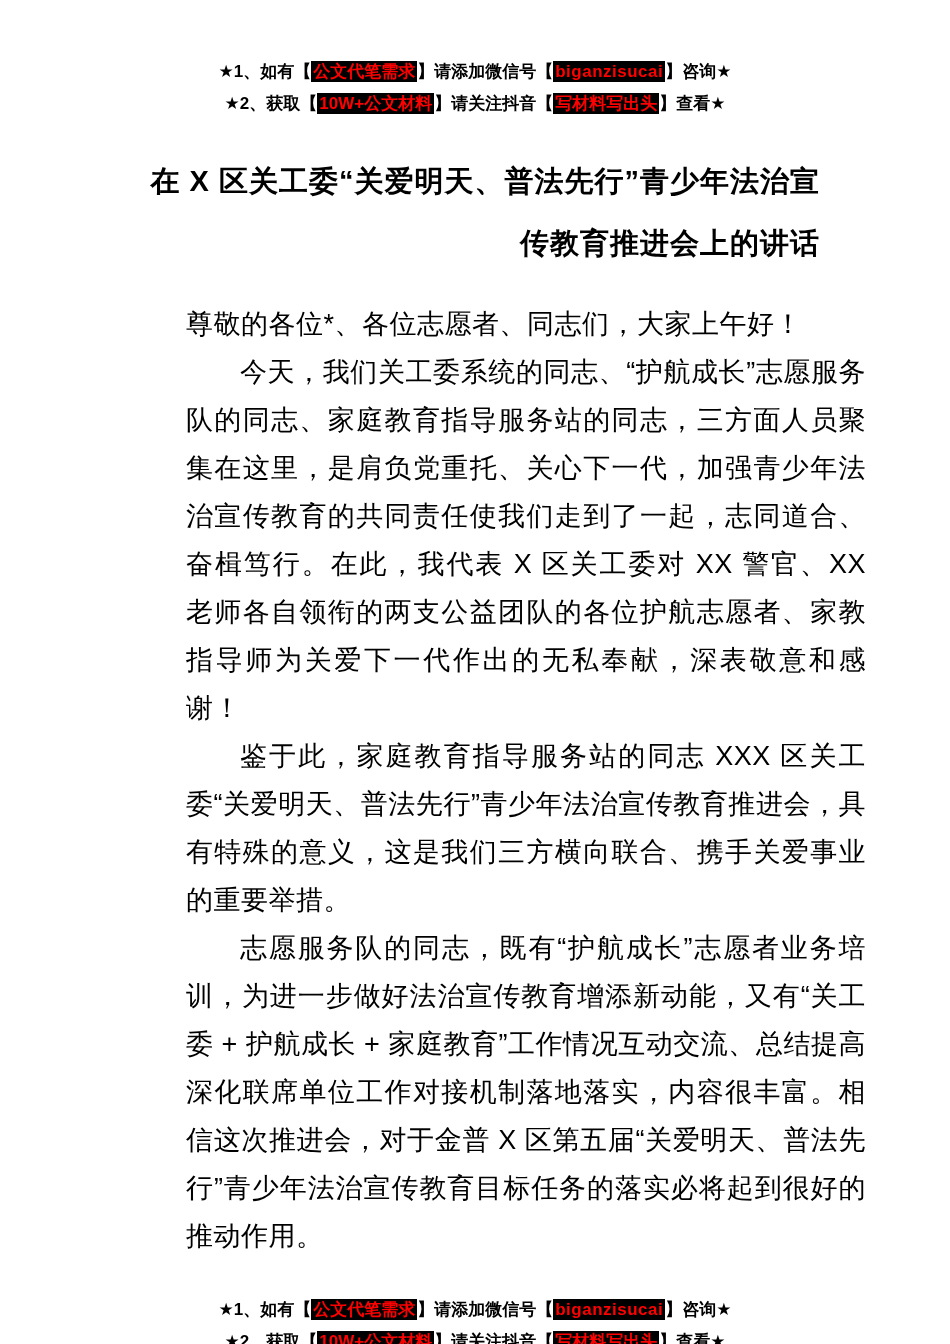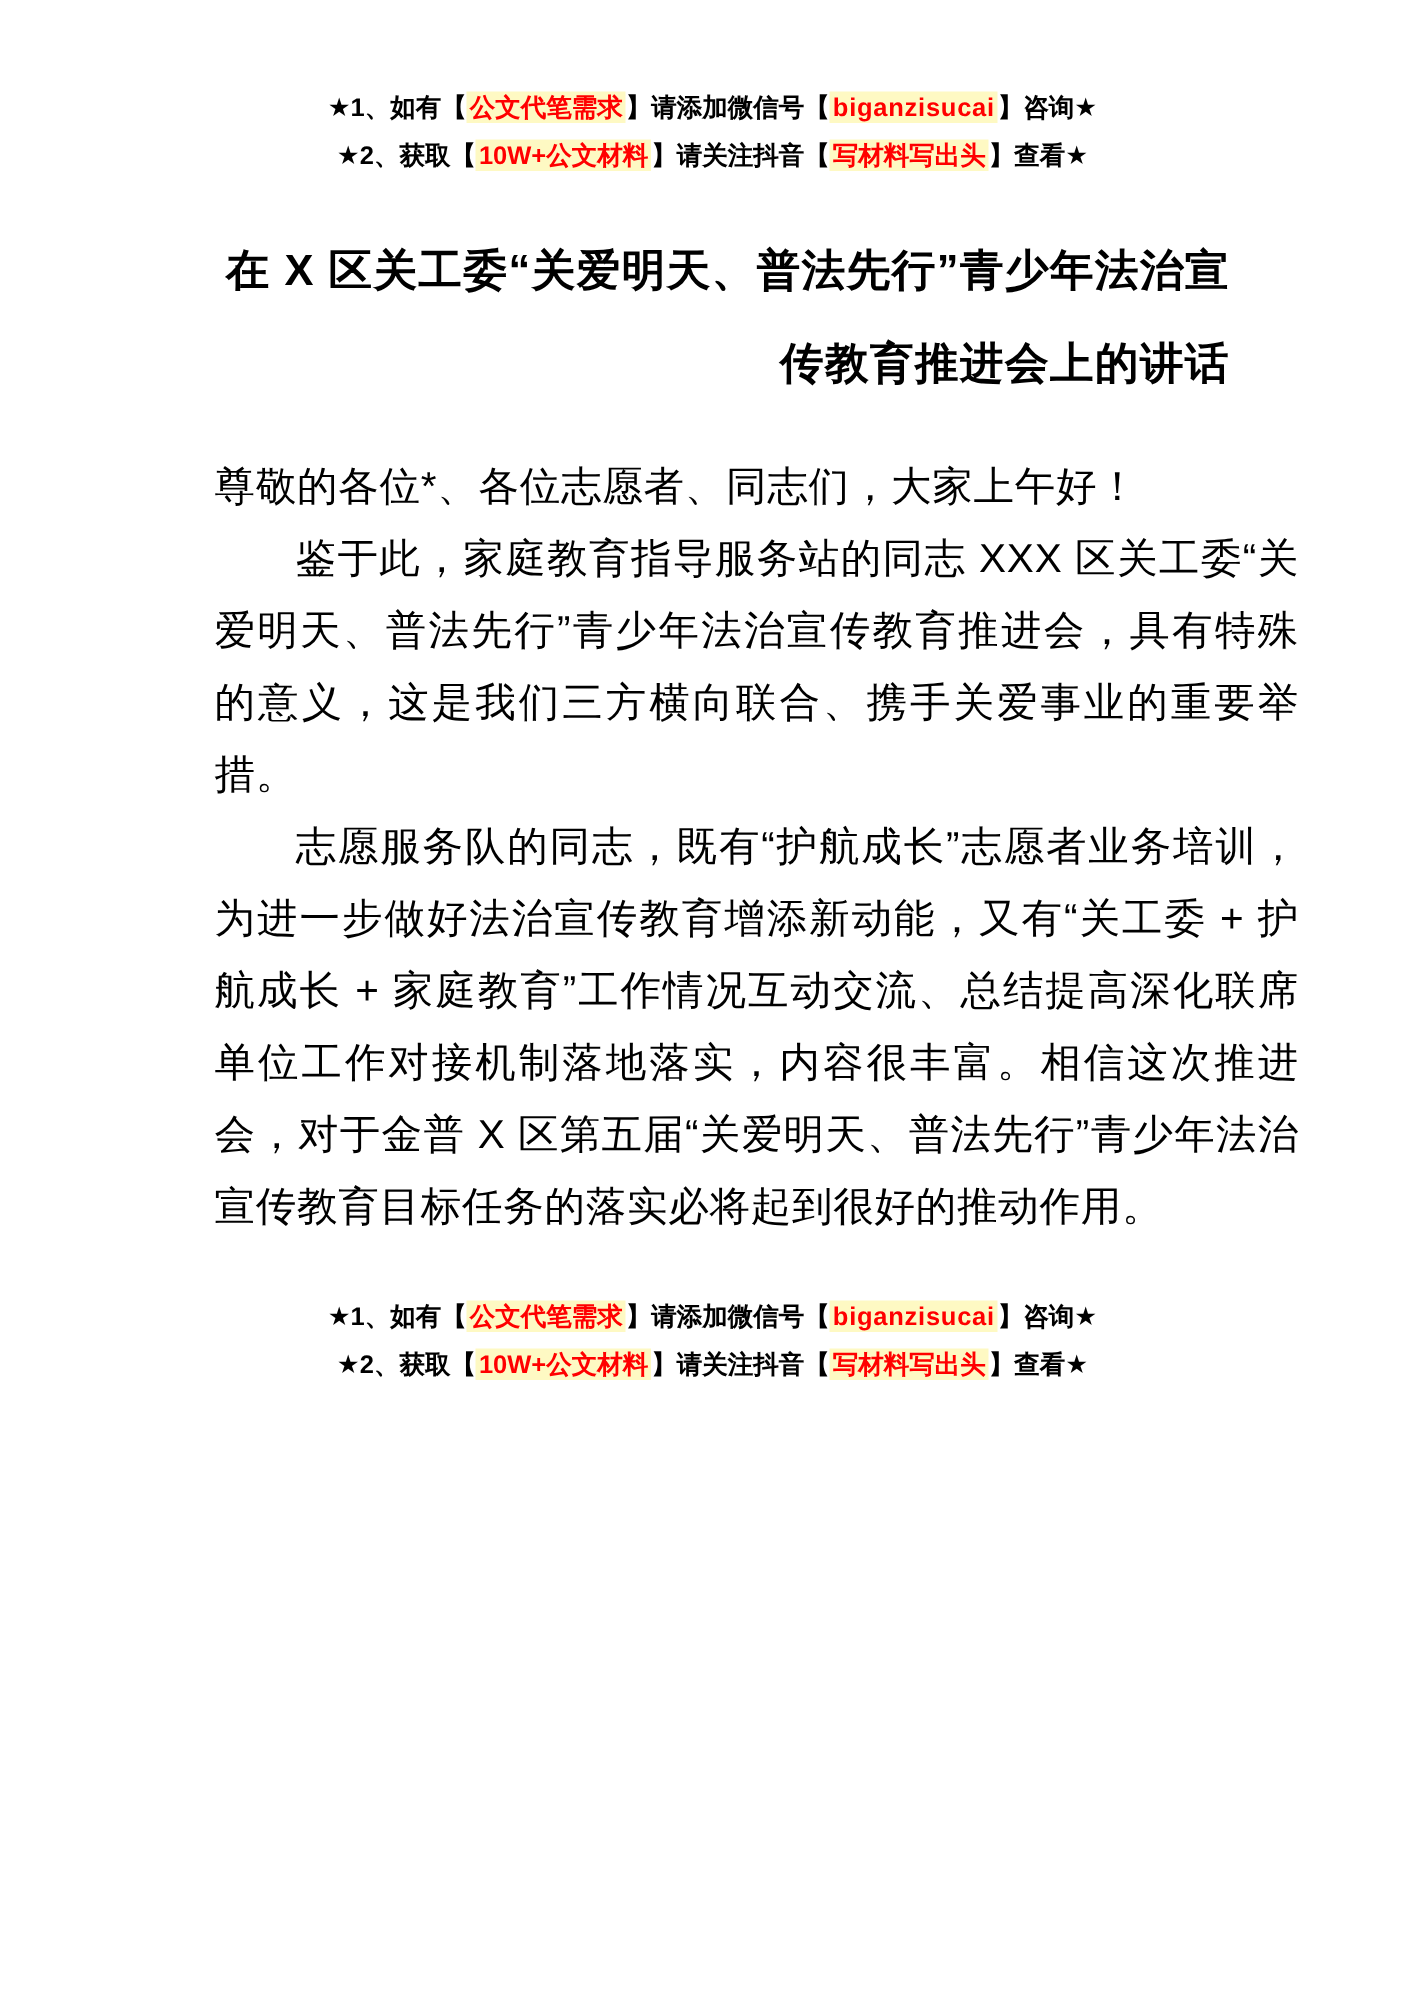--- a/index.html
+++ b/index.html
@@ -21,21 +21,21 @@
     font-weight: 700;
     line-height: 32px;
     white-space: nowrap;
   }
   .notice-header { padding-top: 56px; }
   .notice-footer { margin-top: 34px; }
   .notice-line { display: block; }
   .notice .seg { display: inline; }
   .notice .hl {
     color: #ff0000;
-    background: #fef9c3;
+    background: #000000;
     padding: 1px 2px;
   }
   .notice .u {
     text-underline-offset: 3px;
     text-decoration-thickness: 2px;
   }
   .notice .latin { letter-spacing: 0.5px; }
   
   .doc-title {
     margin: 30px 130px 20px 133px;
@@ -46,38 +46,40 @@
     letter-spacing: 1px;
   }
   
   .doc-body {
     padding: 6px 84px 0 143px;
     font-size: 27px;
     line-height: 48px;
     text-align: justify;
     text-justify: inter-ideograph;
     letter-spacing: 0.5px;
+    margin-left: 43px;
   }
   .para { margin: 0; }
   .para.indent { text-indent: 2em; }
 </style>
 </head>
 <body>
 
 <div class="page">
 
   <div class="notice notice-header">
       <div class="notice-line"><span class="seg">★1、如有【</span><span class="seg hl">公文代笔需求</span><span class="seg">】请</span><span class="seg u">添加</span><span class="seg">微信号【</span><span class="seg hl u latin">biganzisucai</span><span class="seg">】咨询★</span></div>
       <div class="notice-line"><span class="seg">★2、获取【</span><span class="seg hl">10W+公文材料</span><span class="seg">】请</span><span class="seg u">关注</span><span class="seg">抖音【</span><span class="seg hl u">写材料写出头</span><span class="seg">】查看★</span></div>
     </div>
 
   <h1 class="doc-title">在 X 区关工委“关爱明天、普法先行”青少年法治宣传教育推进会上的讲话</h1>
 
   <div class="doc-body">
       <p class="para">尊敬的各位*、各位志愿者、同志们，大家上午好！</p>
+      <p class="para indent">今天，我们关工委系统的同志、“护航成长”志愿服务队的同志、家庭教育指导服务站的同志，三方面人员聚集在这里，是肩负党重托、关心下一代，加强青少年法治宣传教育的共同责任使我们走到了一起，志同道合、奋楫笃行。在此，我代表 X 区关工委对 XX 警官、XX 老师各自领衔的两支公益团队的各位护航志愿者、家教指导师为关爱下一代作出的无私奉献，深表敬意和感谢！</p>
       <p class="para indent">鉴于此，家庭教育指导服务站的同志 XXX 区关工委“关爱明天、普法先行”青少年法治宣传教育推进会，具有特殊的意义，这是我们三方横向联合、携手关爱事业的重要举措。</p>
       <p class="para indent">志愿服务队的同志，既有“护航成长”志愿者业务培训，为进一步做好法治宣传教育增添新动能，又有“关工委 + 护航成长 + 家庭教育”工作情况互动交流、总结提高深化联席单位工作对接机制落地落实，内容很丰富。相信这次推进会，对于金普 X 区第五届“关爱明天、普法先行”青少年法治宣传教育目标任务的落实必将起到很好的推动作用。</p>
     </div>
 
   <div class="notice notice-footer">
       <div class="notice-line"><span class="seg">★1、如有【</span><span class="seg hl">公文代笔需求</span><span class="seg">】请</span><span class="seg u">添加</span><span class="seg">微信号【</span><span class="seg hl u latin">biganzisucai</span><span class="seg">】咨询★</span></div>
       <div class="notice-line"><span class="seg">★2、获取【</span><span class="seg hl">10W+公文材料</span><span class="seg">】请</span><span class="seg u">关注</span><span class="seg">抖音【</span><span class="seg hl u">写材料写出头</span><span class="seg">】查看★</span></div>
     </div>
 
 </div>

